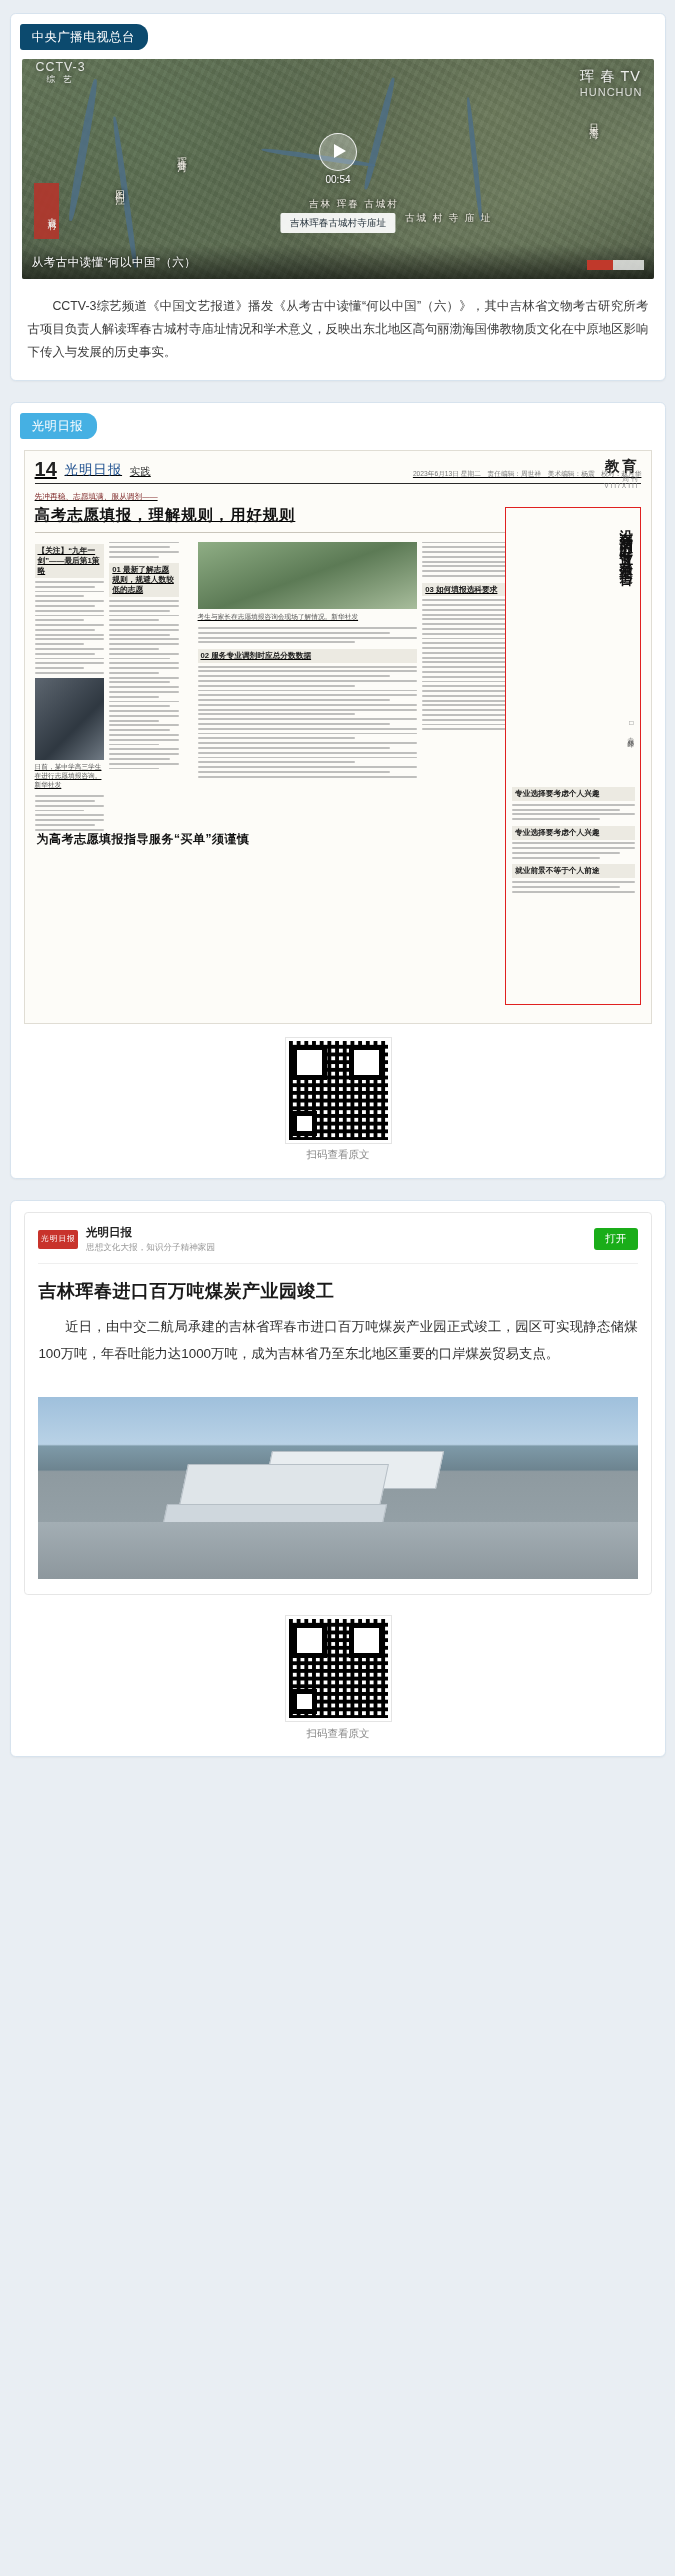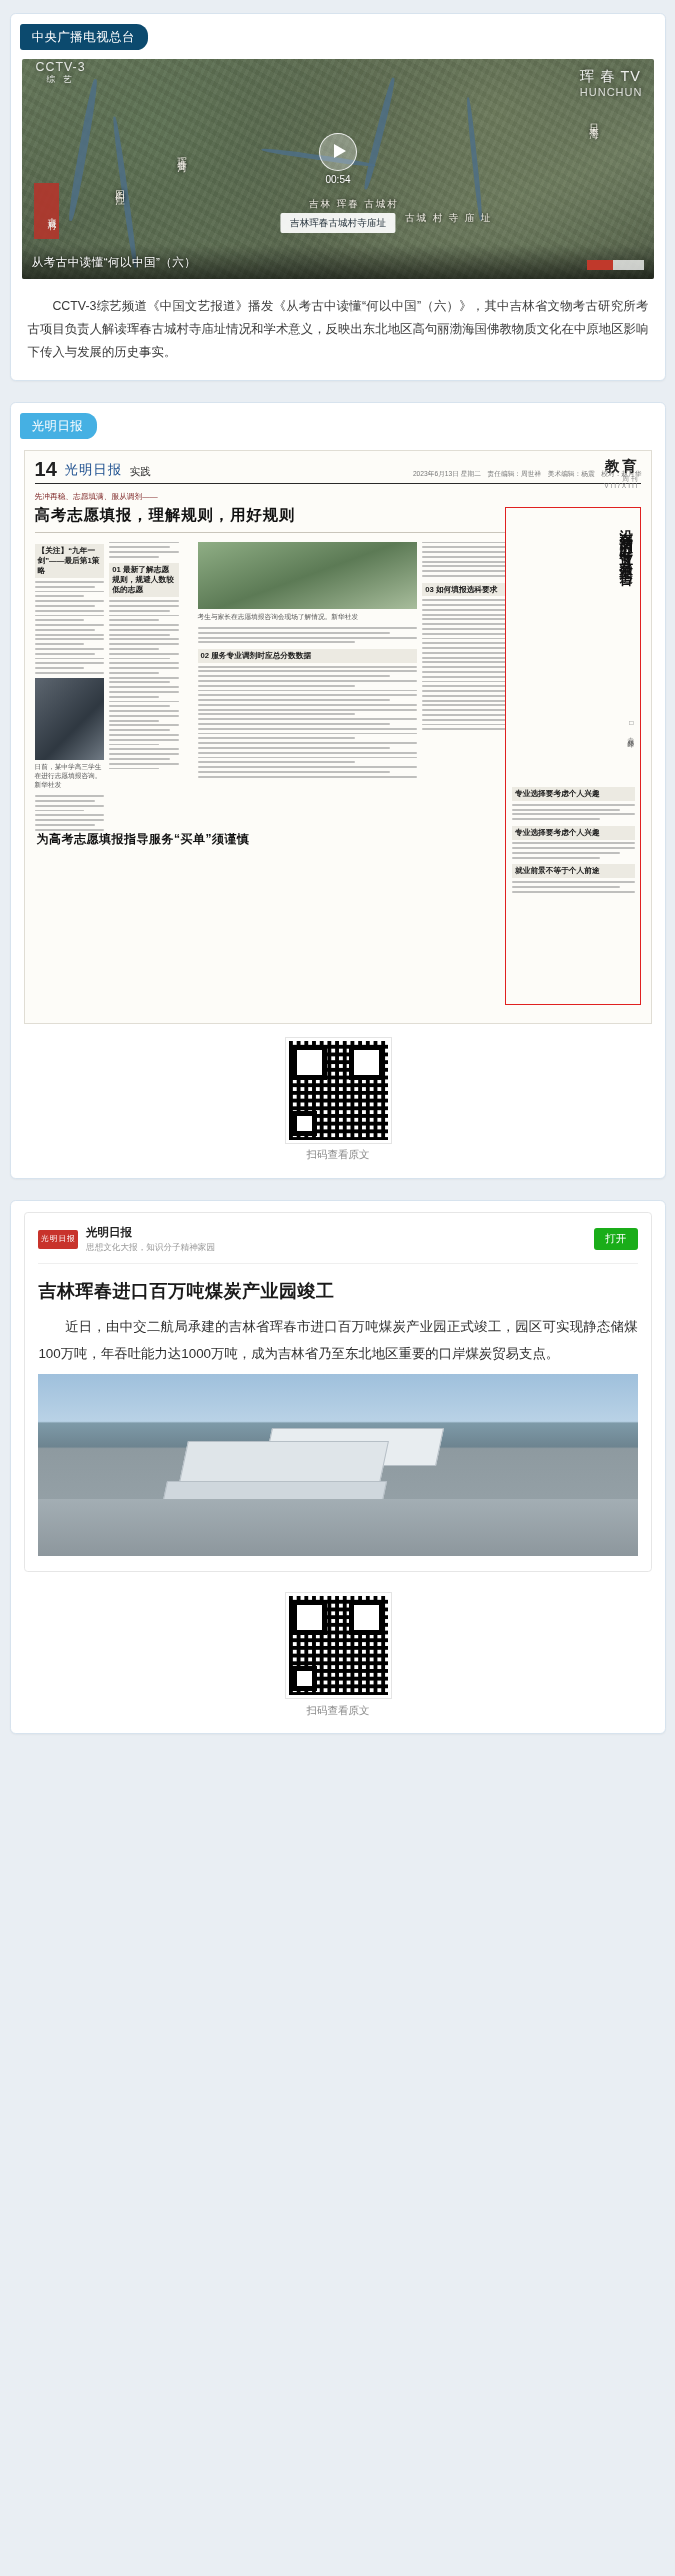--- a/index.html
+++ b/index.html
@@ -215,20 +215,21 @@
 
   
   .paper {
     margin: 11.5px 13.4px 3.8px 13.4px;
     background: #fdfcf8;
     border: 1px solid #e0ddd4;
     padding: 7.7px 9.6px 11.5px 9.6px;
     position: relative;
     height: 574px;
     overflow: hidden;
+    text-decoration: underline;
   }
   .paper-masthead {
     display: flex;
     align-items: flex-end;
     gap: 7.7px;
     border-bottom: 1.9px solid #2a2a2a;
     padding-bottom: 3.8px;
   }
   .paper-pageno {
     font-size: 20px;
@@ -426,21 +427,21 @@
     color: #9a9a9a;
     margin-bottom: 11.5px;
   }
   .embed-meta span { margin-right: 7.7px; }
   .embed-para {
     font-size: 13.4px;
     line-height: 2;
     color: #2f2f2f;
     text-align: justify;
     text-indent: 2em;
-    margin-bottom: 6px;
+    margin-bottom: 29px;
   }
   .embed-photo {
     height: 182px;
     margin-top: 5.7px;
     background:
       linear-gradient(to bottom, #9fc0dc 0%, #b9d2e6 26%, #7e9aa8 27%, #6d8490 40%, #8e9aa0 41%, #9aa6ac 100%);
     position: relative;
     overflow: hidden;
   }
   .embed-photo .roof {

